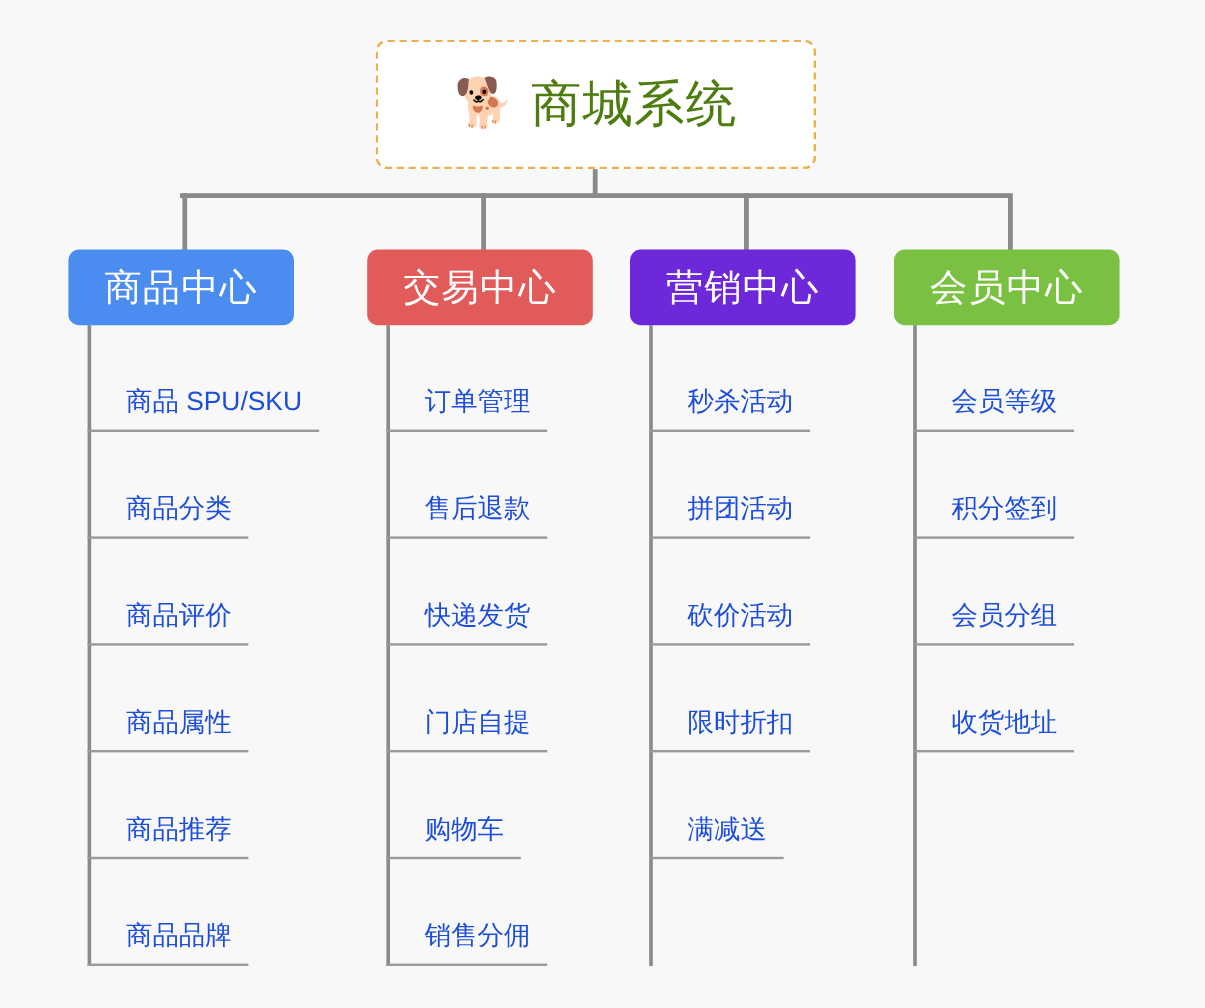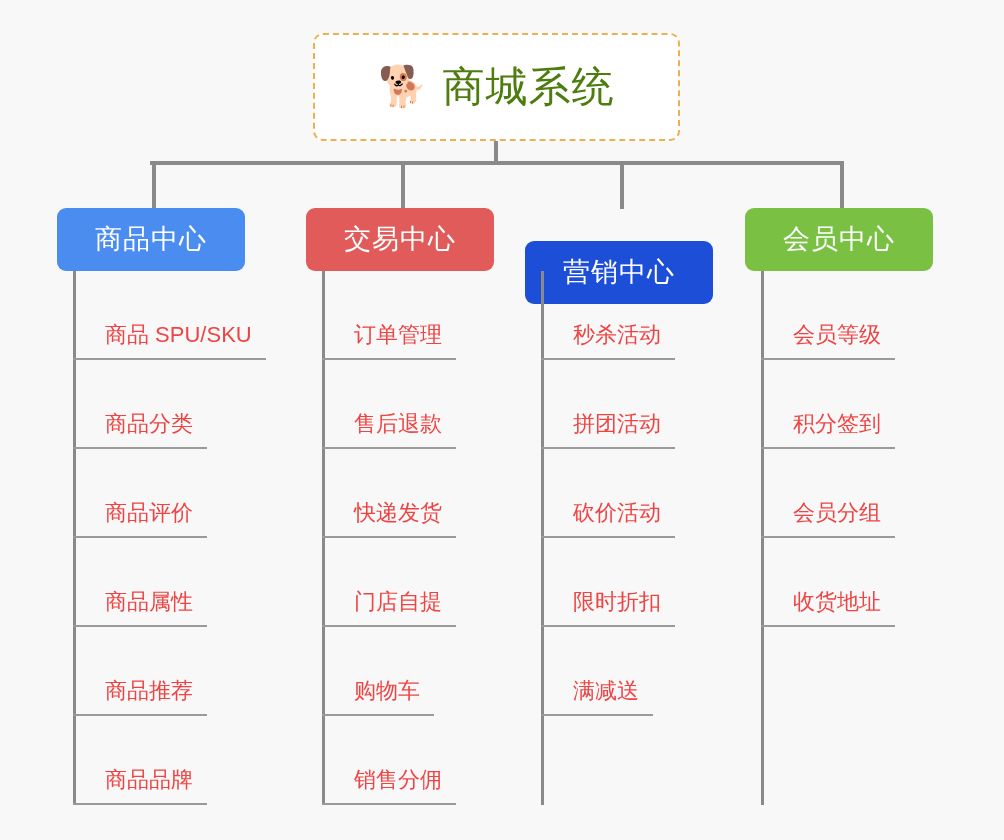--- a/index.html
+++ b/index.html
@@ -88,21 +88,21 @@
     width: 188px;
     height: 63px;
     box-sizing: border-box;
     border-radius: 9px;
     display: flex;
     align-items: center;
     justify-content: center;
   }
   .cat-label {
     color: #ffffff;
-    font-size: 27px;
+    font-size: 31px;
     line-height: 1;
     letter-spacing: 1px;
     white-space: nowrap;
   }
 
   
   .trunk {
     position: absolute;
     left: 16px;
     top: 63px;
@@ -117,21 +117,21 @@
     top: 63px;
   }
   .leaf {
     position: relative;
     height: 89px;
     box-sizing: border-box;
     display: flex;
     align-items: flex-end;
   }
   .leaf-label {
-    color: #ef4444;
+    color: #1d4ed8;
     font-size: 22px;
     line-height: 1;
     white-space: nowrap;
     padding: 0 14px 12px 32px;
     border-bottom: 2px solid #9a9a9a;
   }
 </style>
 </head>
 <body>
 
@@ -199,21 +199,21 @@
           </div>
           <div class="leaf">
             <span class="leaf-label">购物车</span>
           </div>
           <div class="leaf">
             <span class="leaf-label">销售分佣</span>
           </div>
         </div>
       </div>
       <div class="column" style="left: 525px; width: 188px;">
-        <div class="cat-box" style="background: #1d4ed8; margin-top: 33px;">
+        <div class="cat-box" style="background: #6d28d9;">
           <span class="cat-label">营销中心</span>
         </div>
         <div class="trunk" style="height: 534px;"></div>
         <div class="leaves">
           <div class="leaf">
             <span class="leaf-label">秒杀活动</span>
           </div>
           <div class="leaf">
             <span class="leaf-label">拼团活动</span>
           </div>

